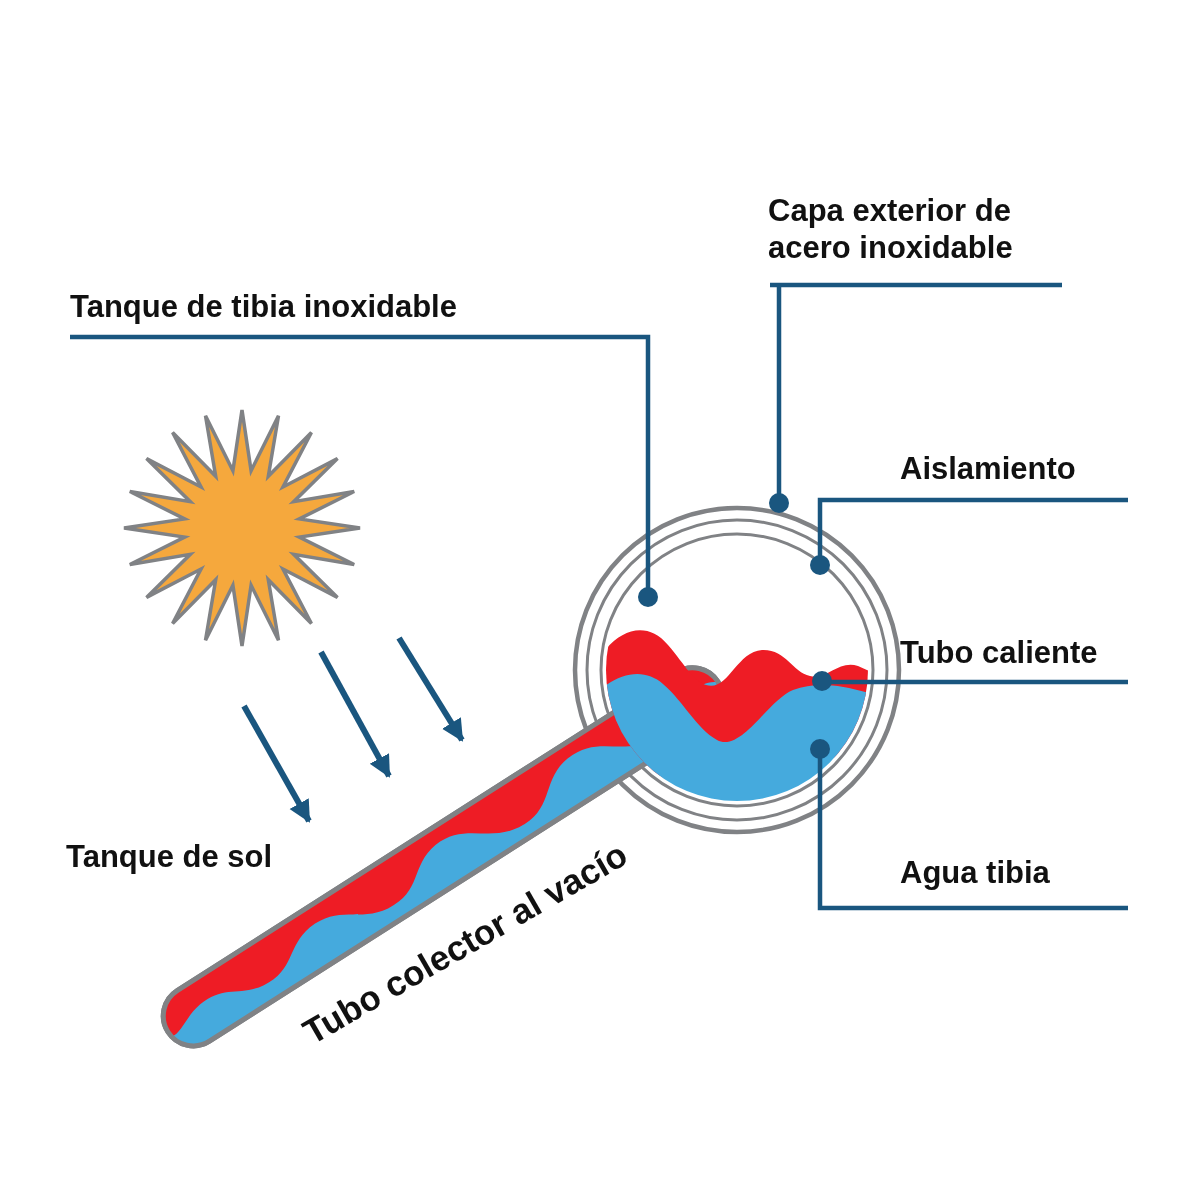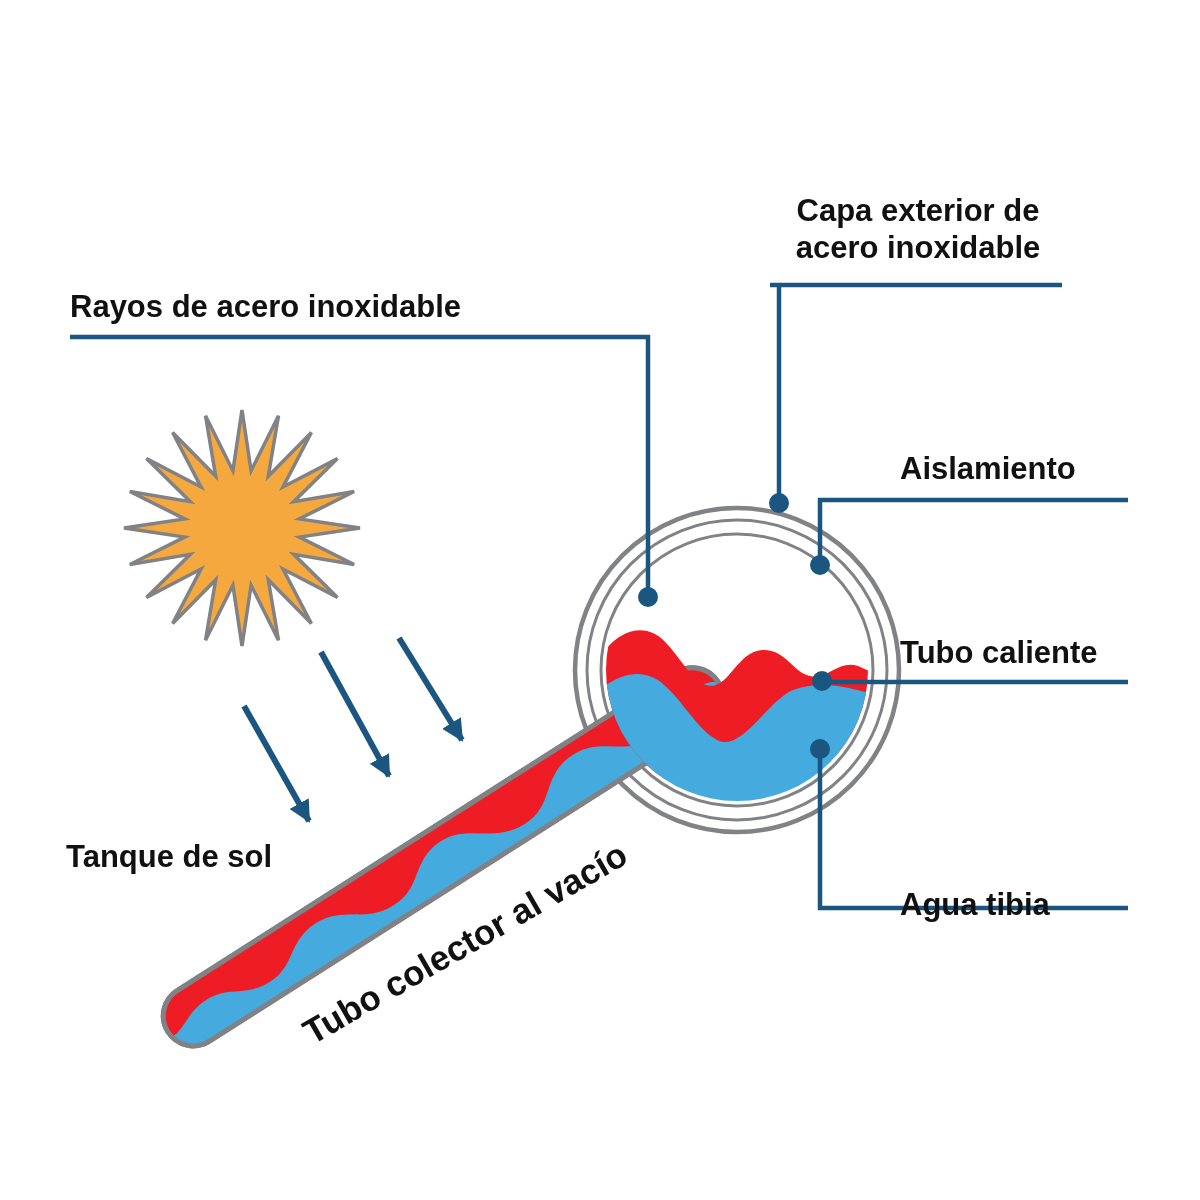--- a/index.html
+++ b/index.html
@@ -9,21 +9,21 @@
   html,body{margin:0;padding:0;}
   body{
     width:1200px;height:1200px;background:#ffffff;position:relative;overflow:hidden;
     font-family:"Liberation Sans", sans-serif;
   }
   svg.diagram{position:absolute;left:0;top:0;}
   .label{
     position:absolute;font-weight:bold;font-size:31px;color:var(--c-text);
     line-height:37px;white-space:nowrap;
   }
-  .label.wrap{white-space:normal;text-align:center;}
+  .label.wrap{white-space:normal;text-align:left;}
   .label.right{}
   .label.tube-label{
     font-size:35px;transform:rotate(-30deg);transform-origin:0 50%;
   }
 </style>
 </head>
 <body>
 
 <svg class="diagram" width="1200" height="1200" viewBox="0 0 1200 1200">
   <defs>
@@ -100,25 +100,25 @@
 
   <g style="fill:var(--c-line)">
     <circle cx="648" cy="597" r="10"></circle>
     <circle cx="779" cy="503" r="10"></circle>
     <circle cx="820" cy="565" r="10"></circle>
     <circle cx="822" cy="681" r="10"></circle>
     <circle cx="820" cy="749" r="10"></circle>
   </g>
 </svg>
 
-<div class="label" style="left:70px;top:288px;">Rayos de acero inoxidable</div>
+<div class="label" style="left:70px;top:288px;">Tanque de tibia inoxidable</div>
 
 <div class="label wrap" style="left:768px;top:192px;width:300px;">Capa exterior de acero inoxidable</div>
 
 <div class="label right" style="left:900px;top:450px;width:228px;">Aislamiento</div>
 
 <div class="label right" style="left:900px;top:634px;width:228px;">Tubo caliente</div>
 
-<div class="label right" style="left:900px;top:854px;width:228px;margin-top:32px;">Agua tibia</div>
+<div class="label right" style="left:900px;top:854px;width:228px;">Agua tibia</div>
 
 <div class="label" style="left:66px;top:838px;">Tanque de sol</div>
 
 <div class="label tube-label" style="left:306px;top:1016px;">Tubo colector al vacío</div>
 
 </body></html>

